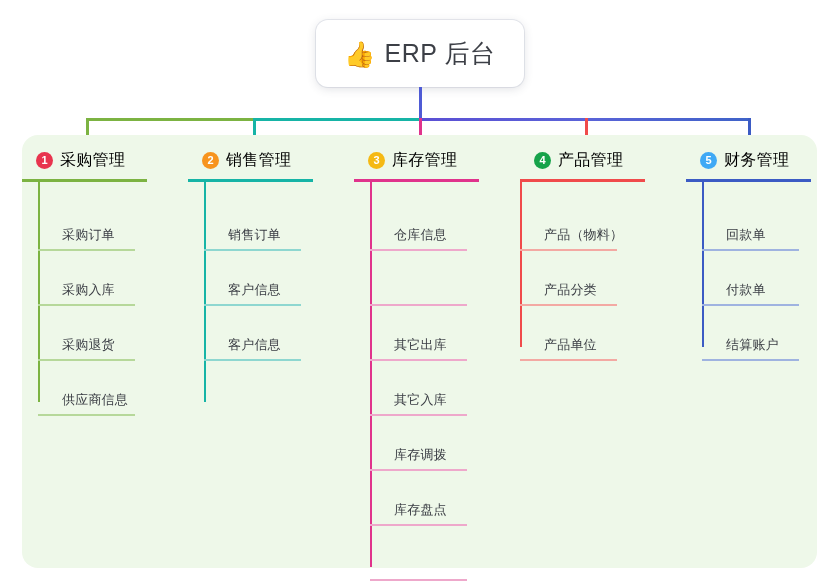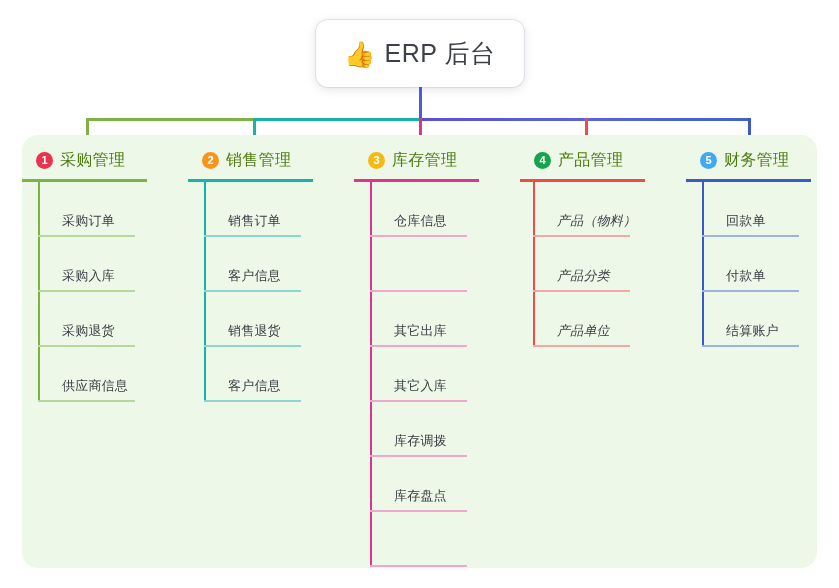--- a/index.html
+++ b/index.html
@@ -84,26 +84,26 @@
     border-radius: 50%;
     color: #ffffff;
     font-size: 11px;
     line-height: 17px;
     text-align: center;
     font-weight: bold;
     flex: 0 0 auto;
   }
   .col-title {
     font-size: 16px;
-    color: #4d7c0f;
+    color: #000000;
     letter-spacing: 0.3px;
   }
   .col-rule { height: 3px; width: 100%; margin-top: 4px; }
 
-  .col-body { position: relative; padding-top: 0; }
+  .col-body { position: relative; padding-top: 14px; }
   .spine { position: absolute; left: 0; top: 0; width: 2px; }
 
   .leaf {
     position: relative;
     margin-left: 0;
     padding: 0 0 0 24px;
     height: 55px;
     display: flex;
     flex-direction: column;
     justify-content: flex-end;
@@ -178,24 +178,20 @@
           <div class="spine" style="background: rgb(22, 180, 166); height: 220px;"></div>
           <div class="leaf">
             <div class="leaf-text">销售订单</div>
             <div class="leaf-rule" style="background: rgb(142, 215, 208); width: 97px; margin-left: -24px; padding-left: 0px; position: relative; left: 0px;"></div>
           </div>
           <div class="leaf">
             <div class="leaf-text">客户信息</div>
             <div class="leaf-rule" style="background: rgb(142, 215, 208); width: 97px; margin-left: -24px; padding-left: 0px; position: relative; left: 0px;"></div>
           </div>
           <div class="leaf">
-            <div class="leaf-text">销售退货</div>
-            <div class="leaf-rule" style="background: rgb(142, 215, 208); width: 97px; margin-left: -24px; padding-left: 0px; position: relative; left: 0px;"></div>
-          </div>
-          <div class="leaf">
             <div class="leaf-text">客户信息</div>
             <div class="leaf-rule" style="background: rgb(142, 215, 208); width: 97px; margin-left: -24px; padding-left: 0px; position: relative; left: 0px;"></div>
           </div>
         </div>
       </div>
       <div class="column" style="left: 354px; top: 145px; width: 155px;">
         <div class="col-head">
           <span class="badge" style="background: rgb(245, 185, 20);">3</span>
           <span class="col-title">库存管理</span>
         </div>
@@ -229,21 +225,21 @@
             <div class="leaf-rule" style="background: rgb(238, 168, 203); width: 97px; margin-left: -24px; padding-left: 0px; position: relative; left: 0px;"></div>
           </div>
         </div>
       </div>
       <div class="column" style="left: 520px; top: 145px; width: 155px;">
         <div class="col-head">
           <span class="badge" style="background: rgb(22, 163, 74);">4</span>
           <span class="col-title">产品管理</span>
         </div>
         <div class="col-rule" style="background: rgb(240, 75, 75); width: 125px;"></div>
-        <div class="col-body" style="margin-left: 13px; height: 165px; font-style: italic;">
+        <div class="col-body" style="margin-left: 0; height: 165px;">
           <div class="spine" style="background: rgb(240, 75, 75); height: 165px;"></div>
           <div class="leaf">
             <div class="leaf-text">产品（物料）</div>
             <div class="leaf-rule" style="background: rgb(243, 169, 163); width: 97px; margin-left: -24px; padding-left: 0px; position: relative; left: 0px;"></div>
           </div>
           <div class="leaf">
             <div class="leaf-text">产品分类</div>
             <div class="leaf-rule" style="background: rgb(243, 169, 163); width: 97px; margin-left: -24px; padding-left: 0px; position: relative; left: 0px;"></div>
           </div>
           <div class="leaf">

